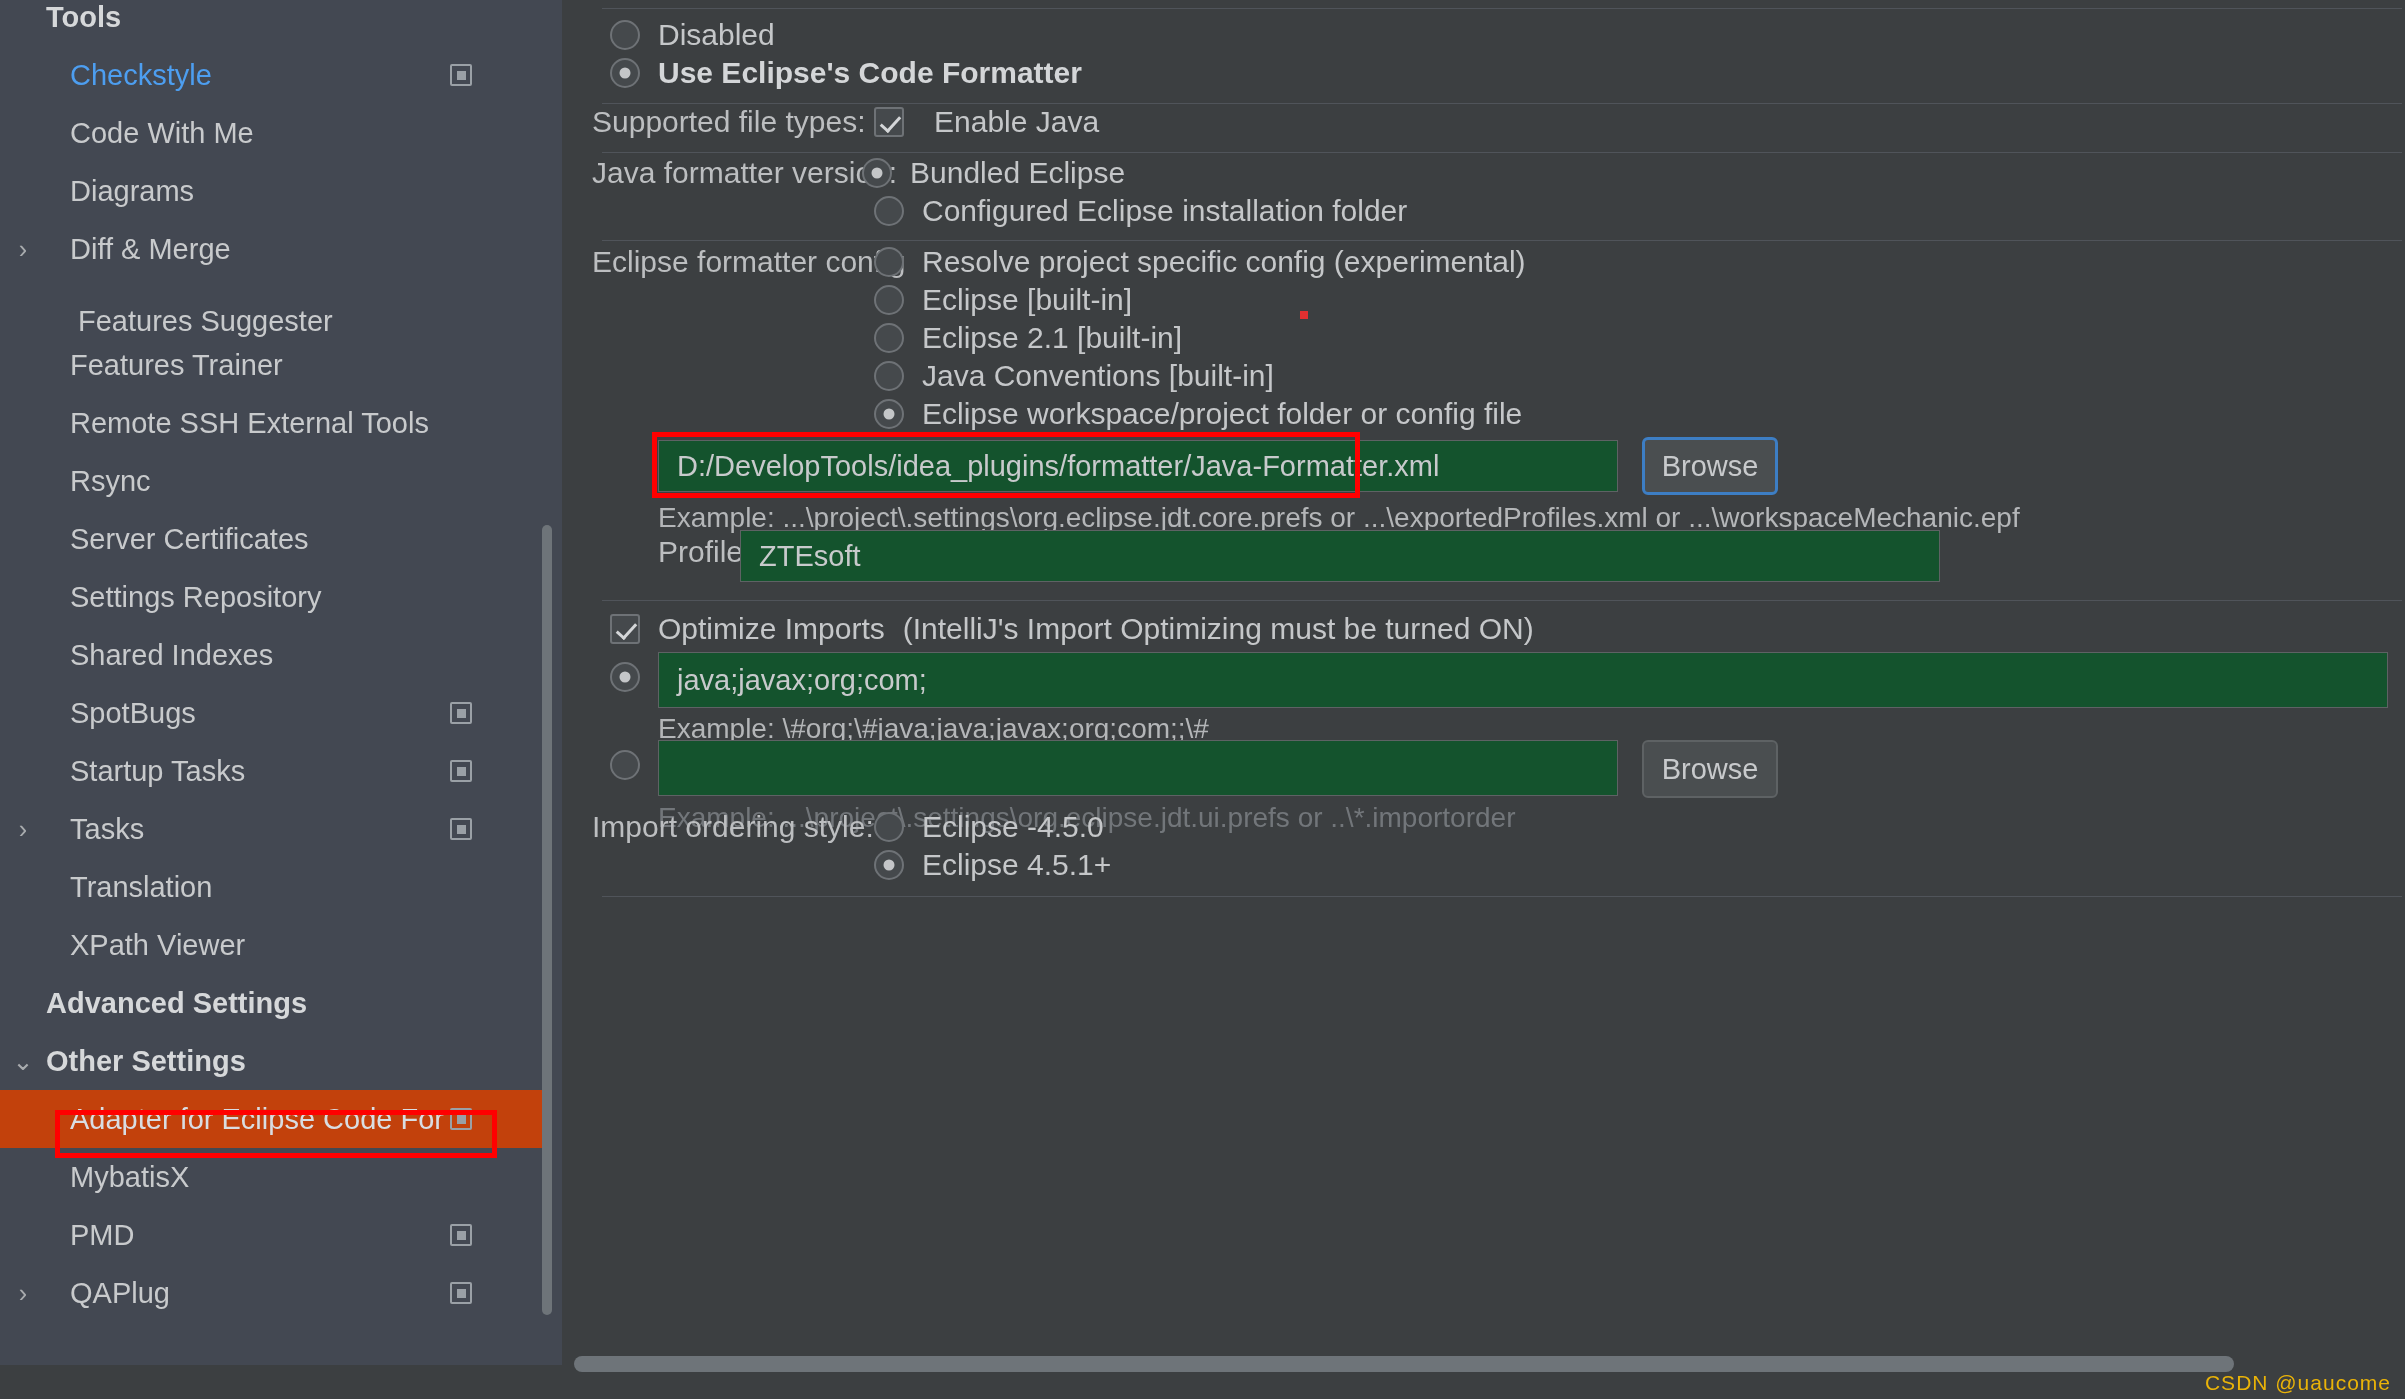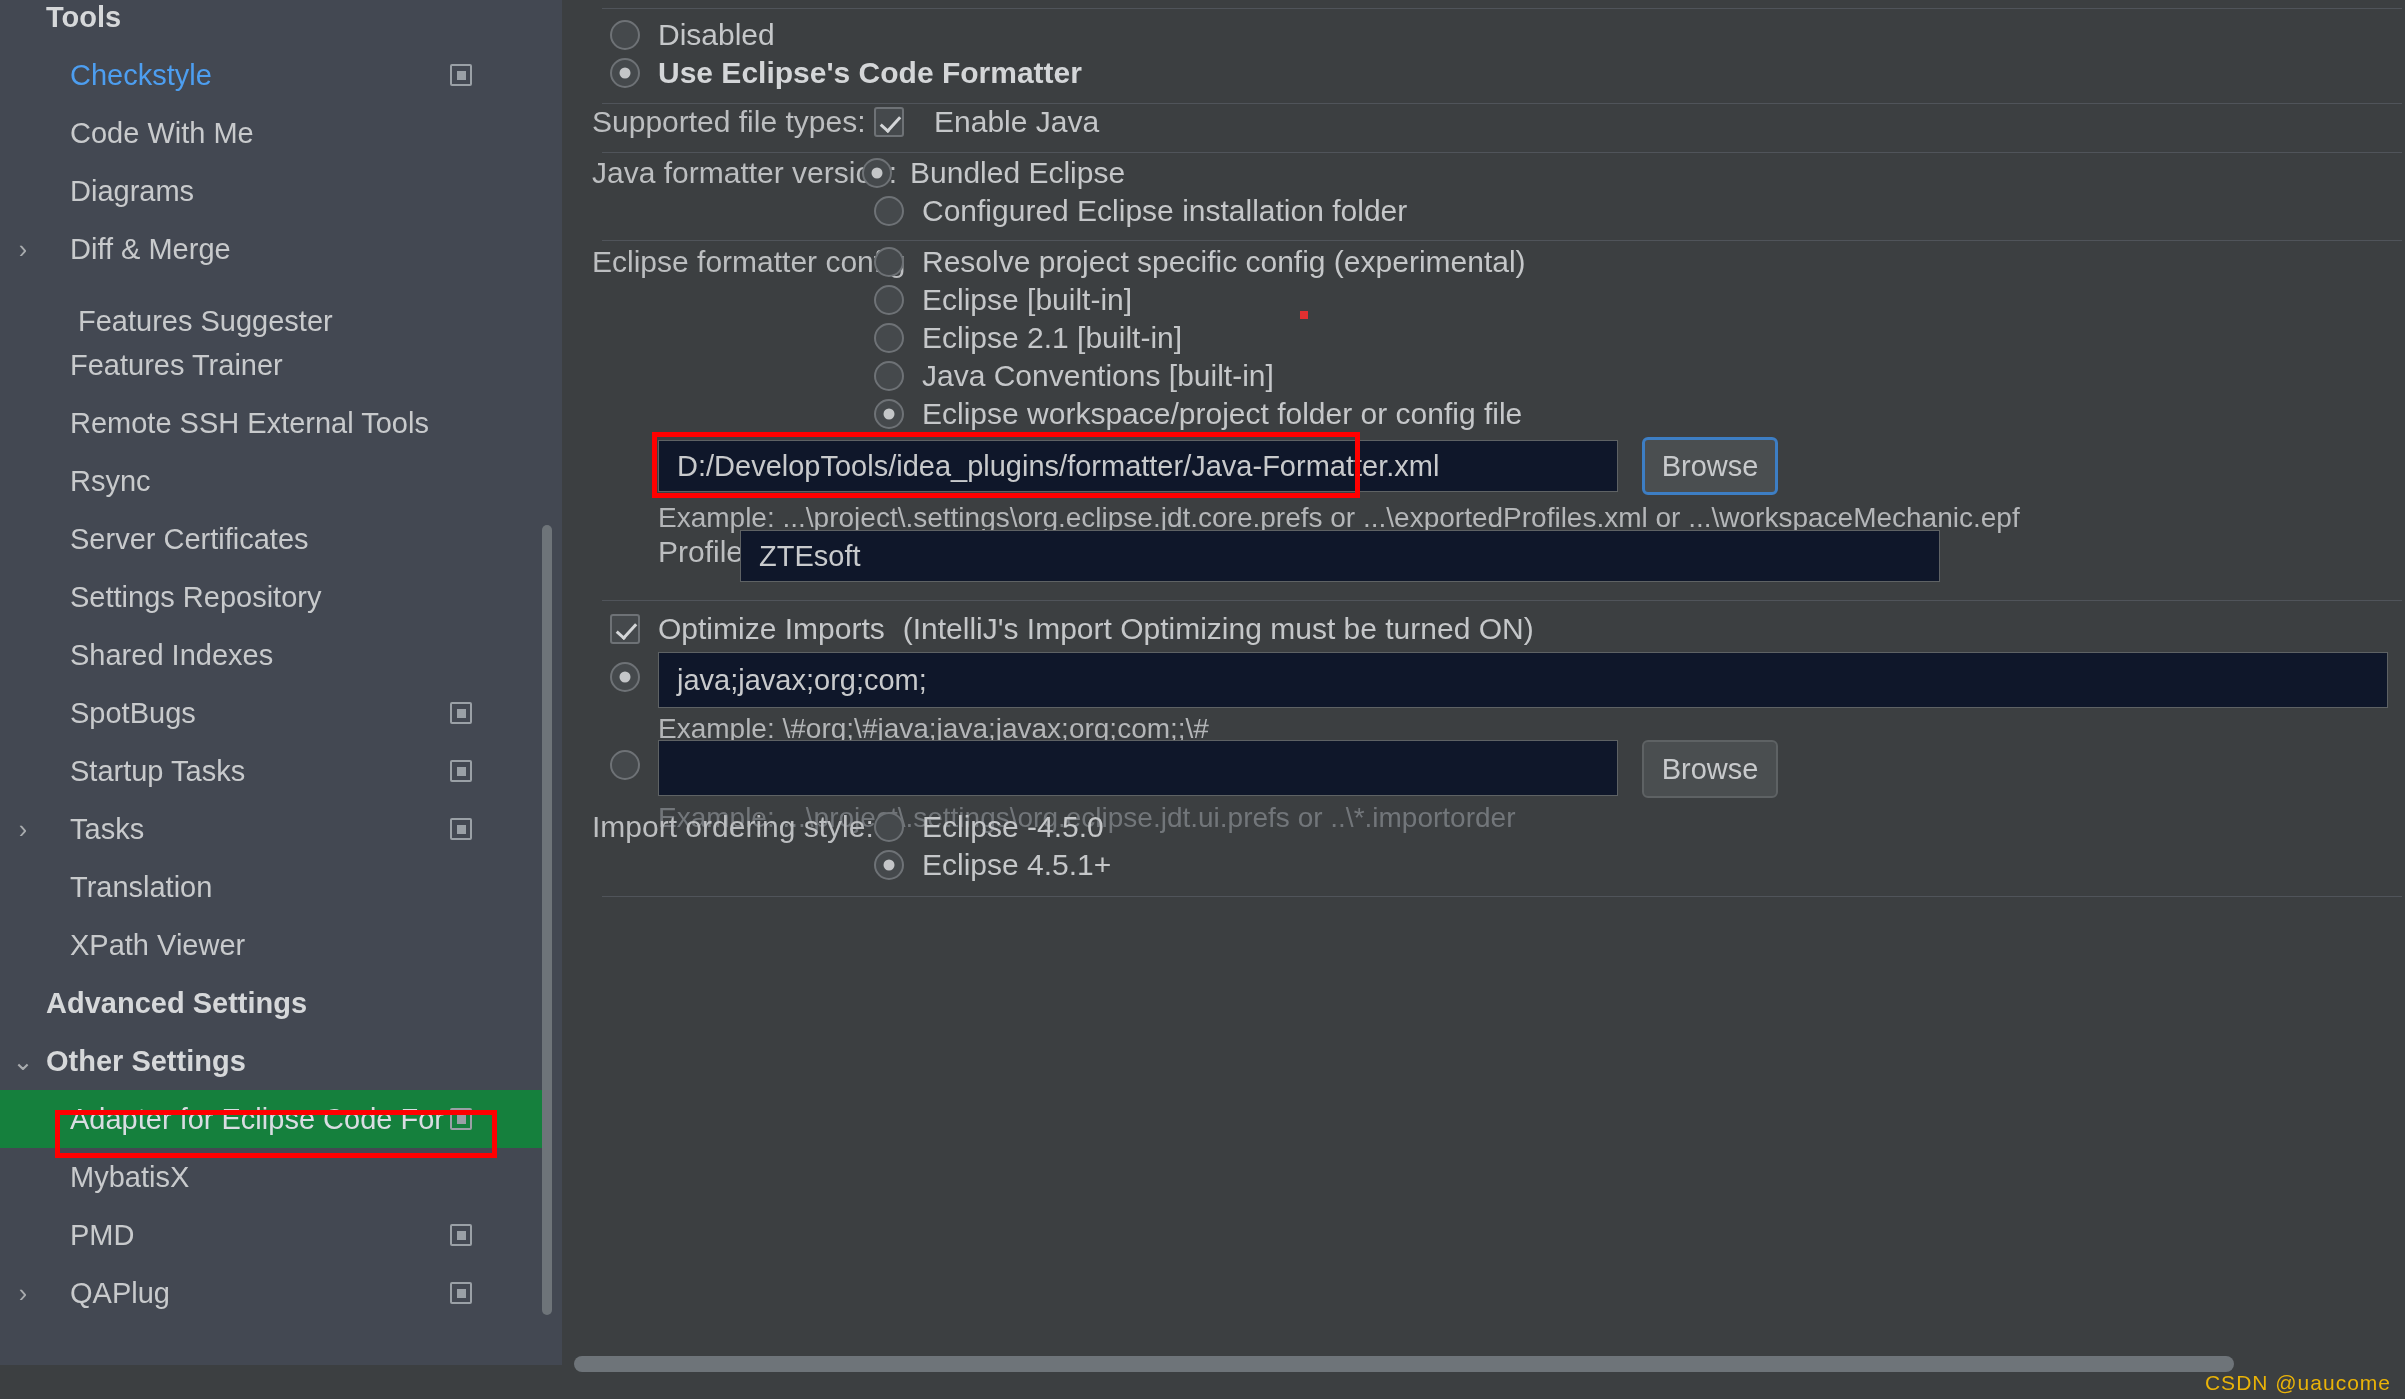--- a/index.html
+++ b/index.html
@@ -62,21 +62,21 @@
     content: "";
     width: 9px; height: 9px;
     background: #9aa0a6;
   }
   .tree-item.depth0 .tlabel { padding-left: 0; }
   .tree-item.depth1 .tlabel { padding-left: 24px; }
 
   .tree-item.bold .tlabel { font-weight: bold; color: #d6d8da; }
   .tree-item.selected-blue { color: #4d9ef0; }
   .tree-item.highlight-row {
-    background: #15803d;
+    background: #c2410c;
   }
   .tree-item.highlight-row .tlabel { color: #d9dde2; }
 
   .redbox-sidebar {
     position: absolute;
     border: 5px solid #ff0000;
     box-sizing: border-box;
     pointer-events: none;
   }
 
@@ -181,21 +181,21 @@
     border-width: 0 3px 3px 0;
     transform: rotate(42deg);
   }
   .check-label {
     font-size: 30px;
     color: #c5c7c9;
   }
 
   .textfield {
     position: absolute;
-    background: #0f172a;
+    background: #14532d;
     border: 1px solid #5e6264;
     box-sizing: border-box;
     display: flex;
     align-items: center;
     padding-left: 18px;
     font-size: 29px;
     color: #c8cacc;
     white-space: nowrap;
     overflow: hidden;
   }

